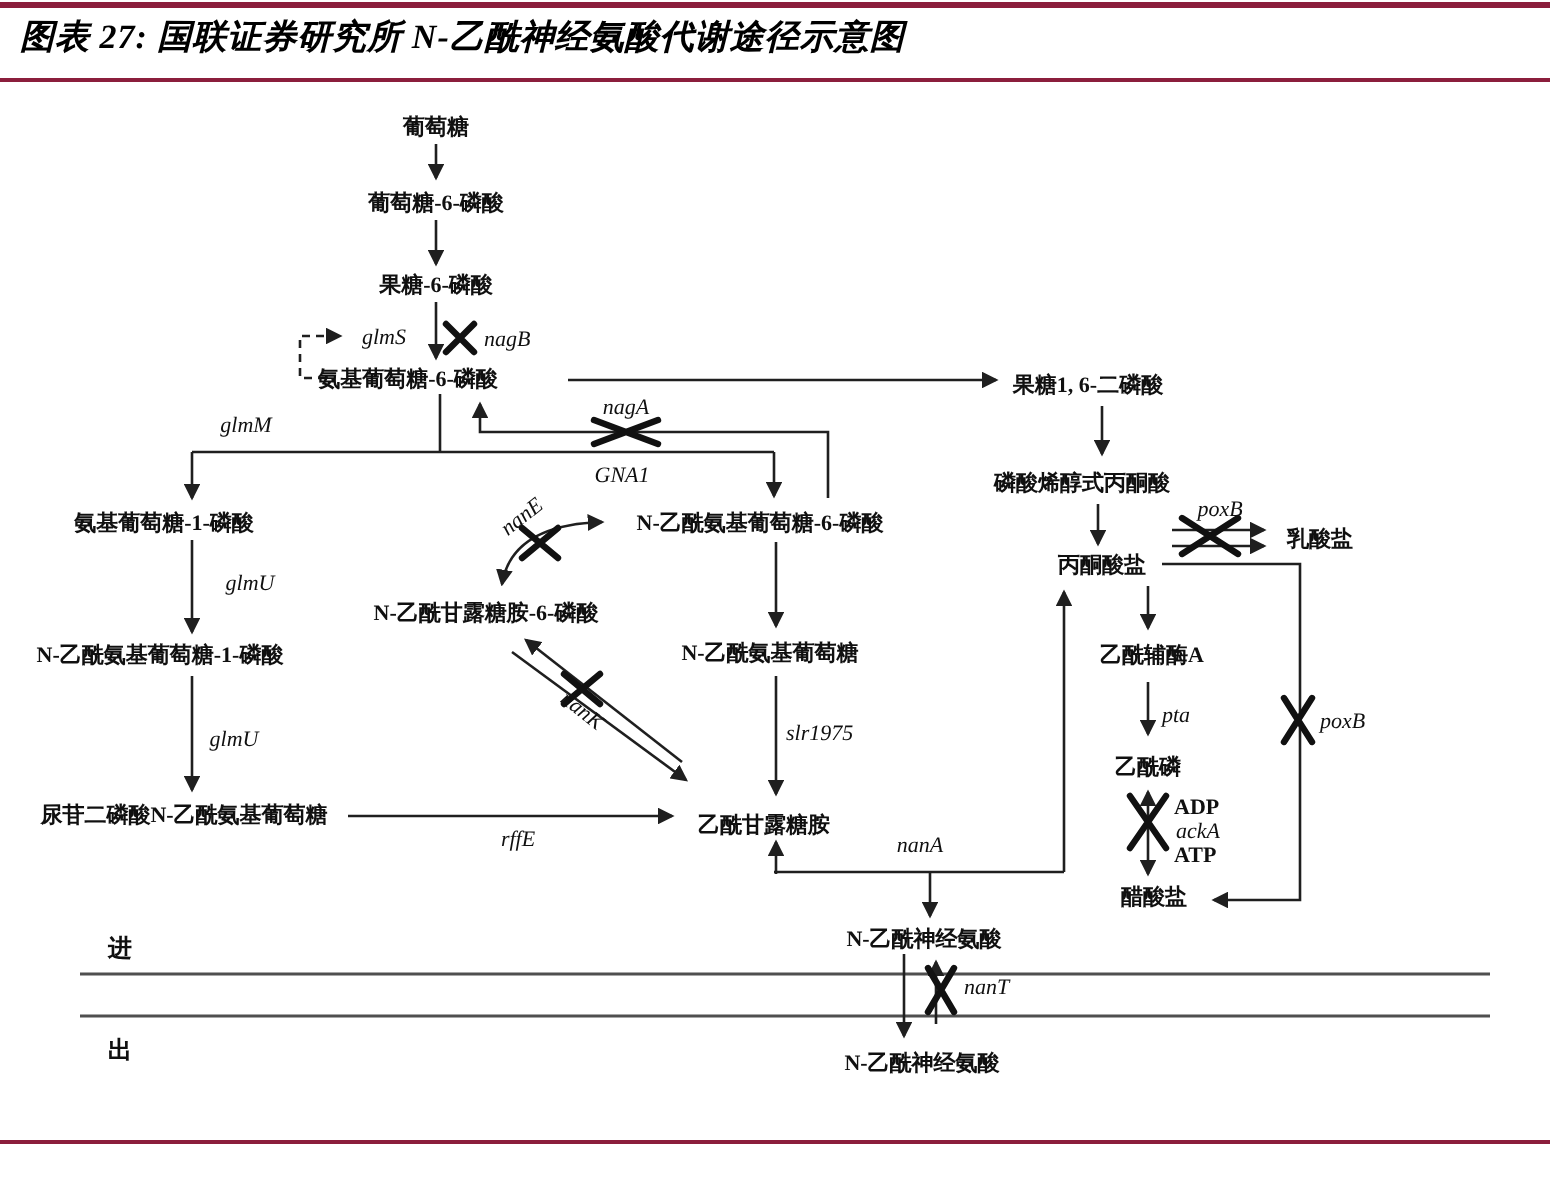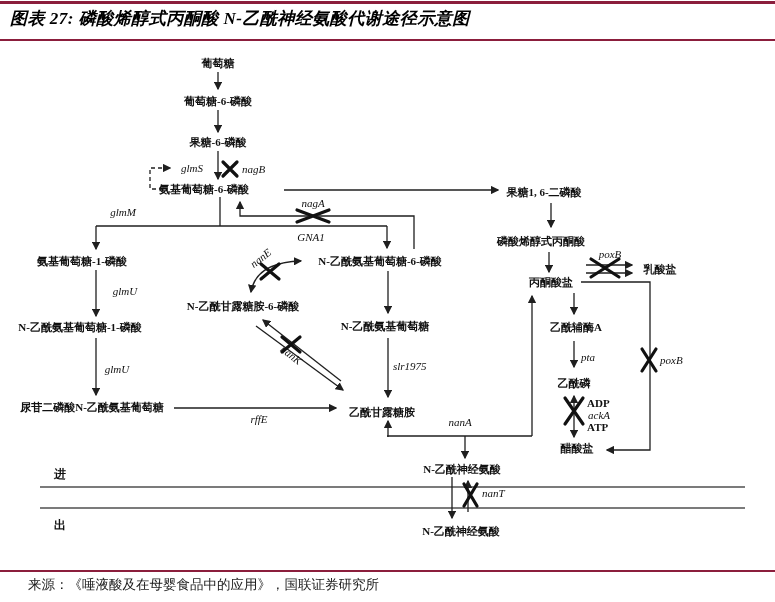--- a/index.html
+++ b/index.html
@@ -23,21 +23,21 @@
   svg .cof{font-family:"Liberation Serif", serif;font-size:11px;font-weight:bold;}
   svg .memlab{font-family:"Liberation Serif", serif;font-size:12px;font-weight:bold;}
   .mid{text-anchor:middle;}
 </style>
 </head>
 <body>
 
 <div class="page">
 
   <div class="rule" style="top:1px"></div>
-  <div class="title">图表 27: 磷酸烯醇式丙酮酸 N-乙酰神经氨酸代谢途径示意图</div>
+  <div class="title">图表 27: 国联证券研究所 N-乙酰神经氨酸代谢途径示意图</div>
   <div class="rule thin" style="top:39px"></div>
 
   <svg class="diagram" width="775" height="602" viewBox="0 0 775 602">
     <defs>
       <marker id="ah" viewBox="0 0 10 10" refX="8.5" refY="5" markerWidth="6.5" markerHeight="6.5" orient="auto-start-reverse">
         <path d="M0,0 L10,5 L0,10 z" fill="#1f1f1f"></path>
       </marker>
     </defs>
 
     <g>
@@ -200,15 +200,14 @@
     <text class="enz" x="581" y="361">pta</text>
     <text class="enz" x="588" y="419">ackA</text>
     <text class="enz mid" x="610" y="258">poxB</text>
     <text class="enz" x="660" y="364">poxB</text>
 
     <text class="cof" x="587" y="407">ADP</text>
     <text class="cof" x="587" y="431">ATP</text>
   </svg>
 
   <div class="rule thin" style="top:570px"></div>
-  <div class="source">来源：《唾液酸及在母婴食品中的应用》，国联证券研究所</div>
 
 </div>
 
 </body></html>

